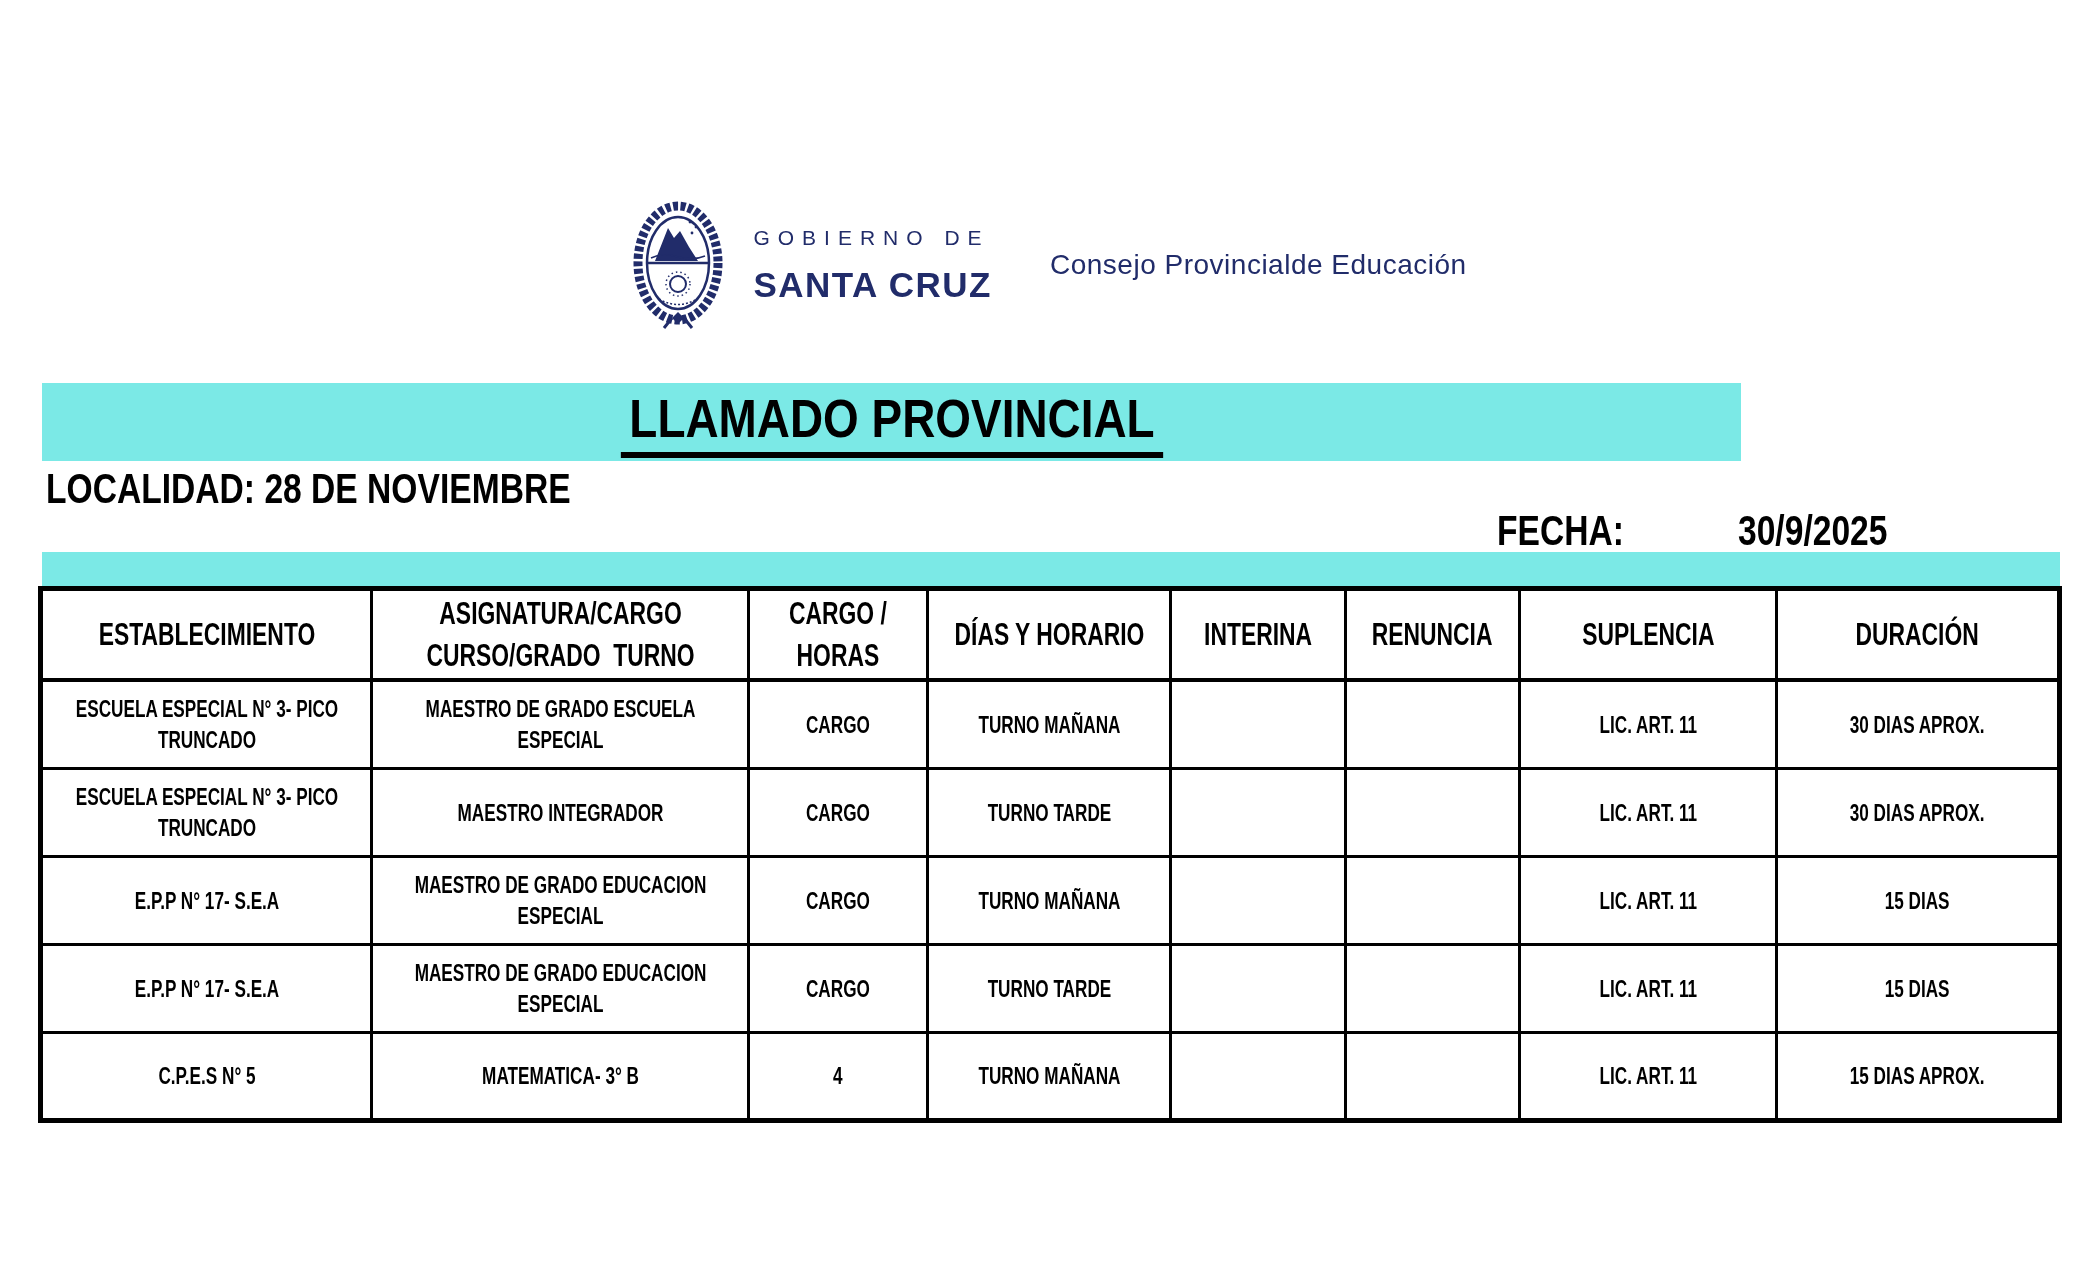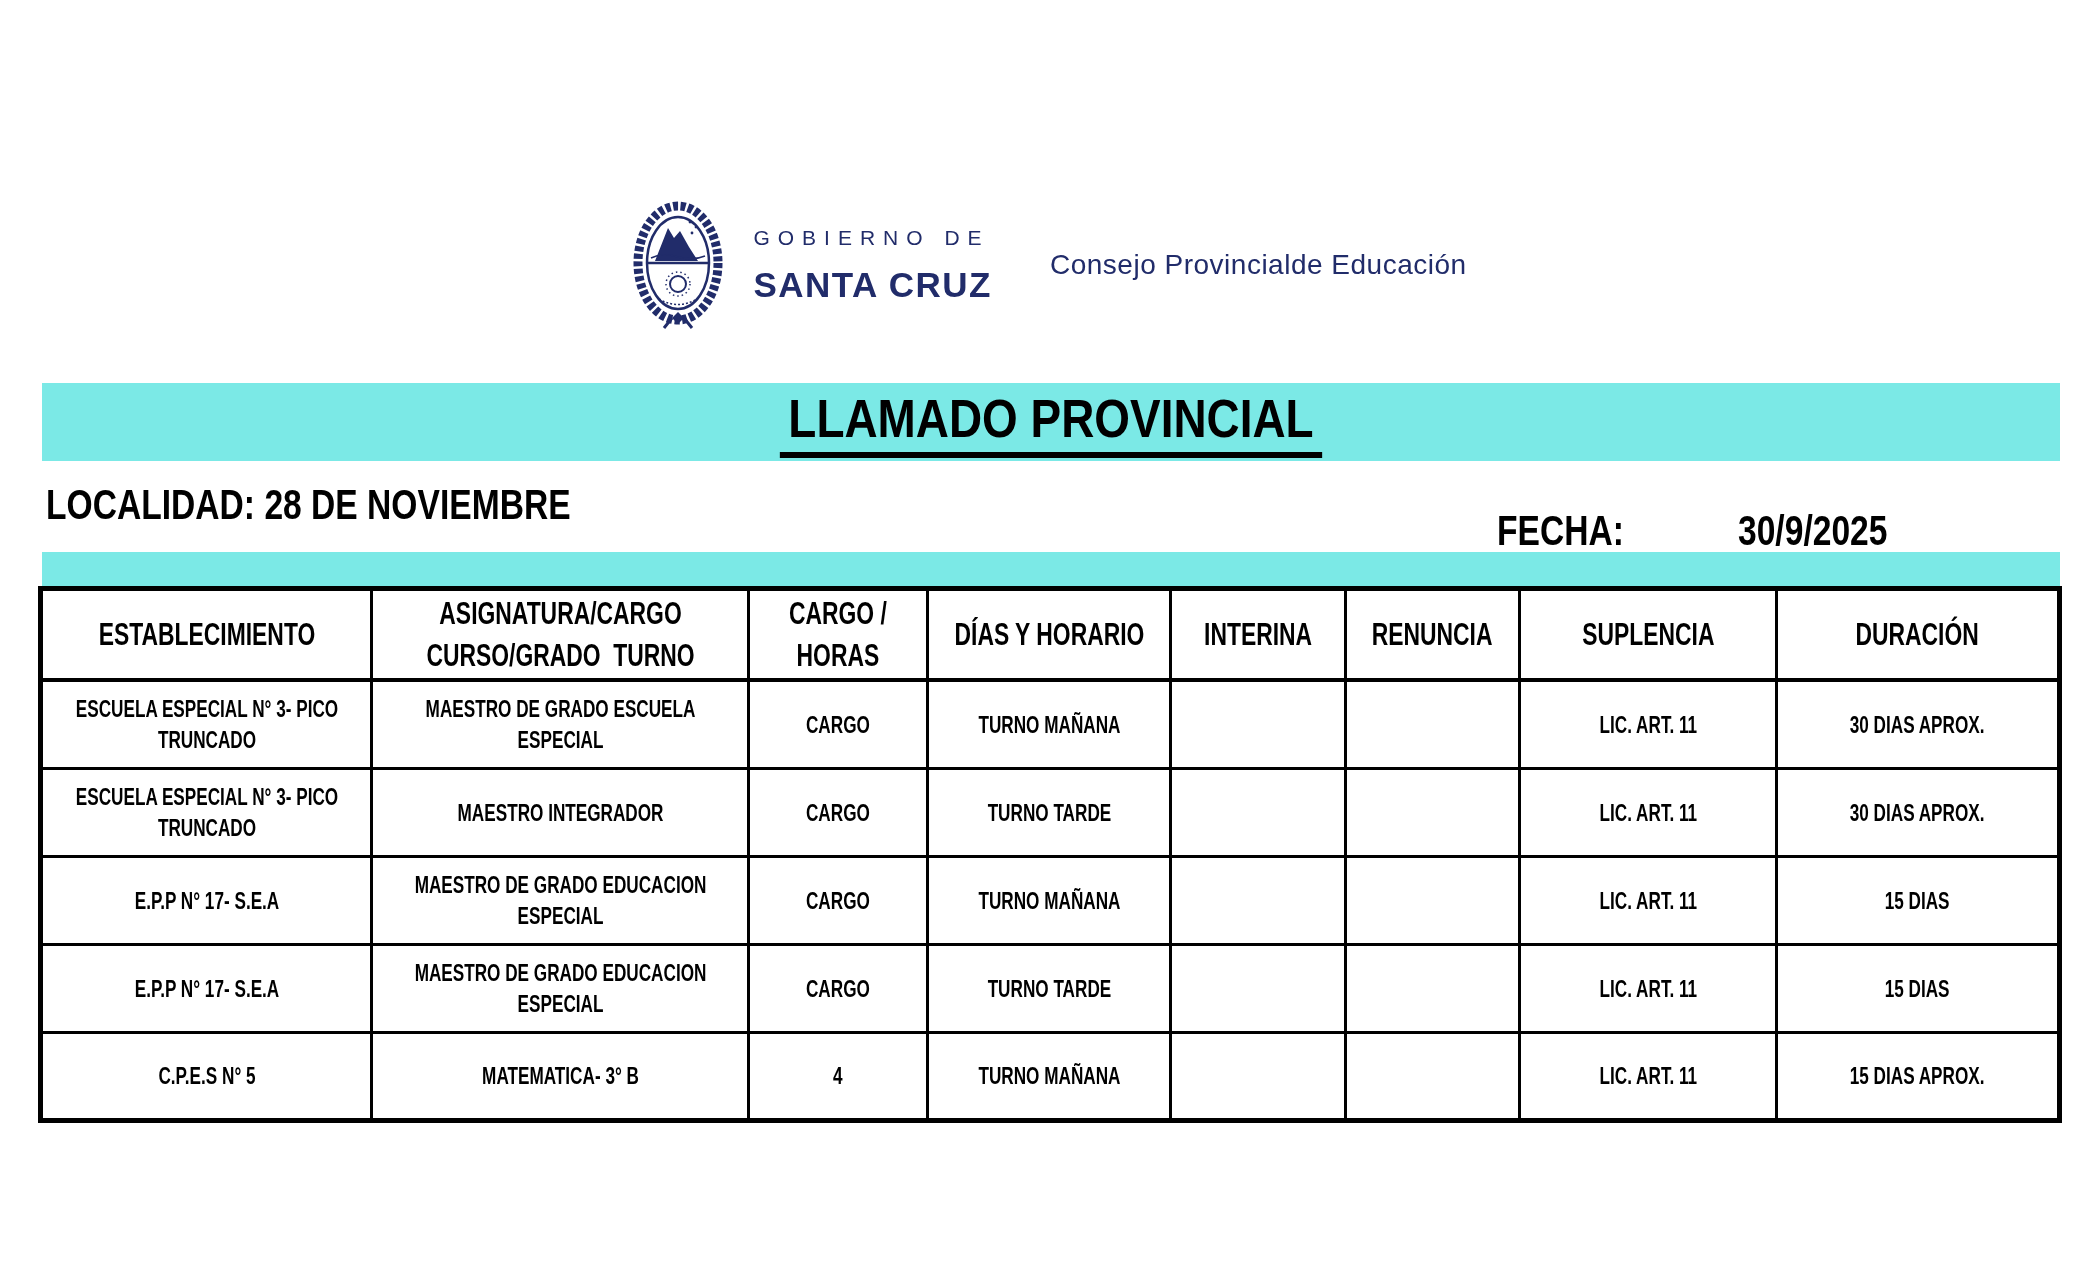--- a/index.html
+++ b/index.html
@@ -53,41 +53,41 @@
     font-size: 28px;
     line-height: 34px;
     font-weight: 500;
     letter-spacing: 0.5px;
   }
 
   
   .title-band {
     position: absolute;
     left: 42px; top: 383px;
-    width: 2018px; height: 78px;
+    width: 1699px; height: 78px;
     background: var(--cyan);
     display: flex;
     justify-content: center;
     align-items: center;
   }
   .doc-title {
     display: inline-block;
     transform: scaleX(0.85);
     transform-origin: center center;
     white-space: nowrap;
     font-size: 54px;
     font-weight: 700;
     border-bottom: 6px solid var(--ink);
     padding: 0 10px 3px 10px;
   }
 
   
   .locality {
     position: absolute;
-    left: 46px; top: 483px;
+    left: 46px; top: 467px;
     font-size: 42px;
     font-weight: 700;
     line-height: 44px;
     white-space: nowrap;
   }
   .fecha {
     position: absolute;
     left: 1497px; top: 509px;
     display: flex;
     gap: 82px;

